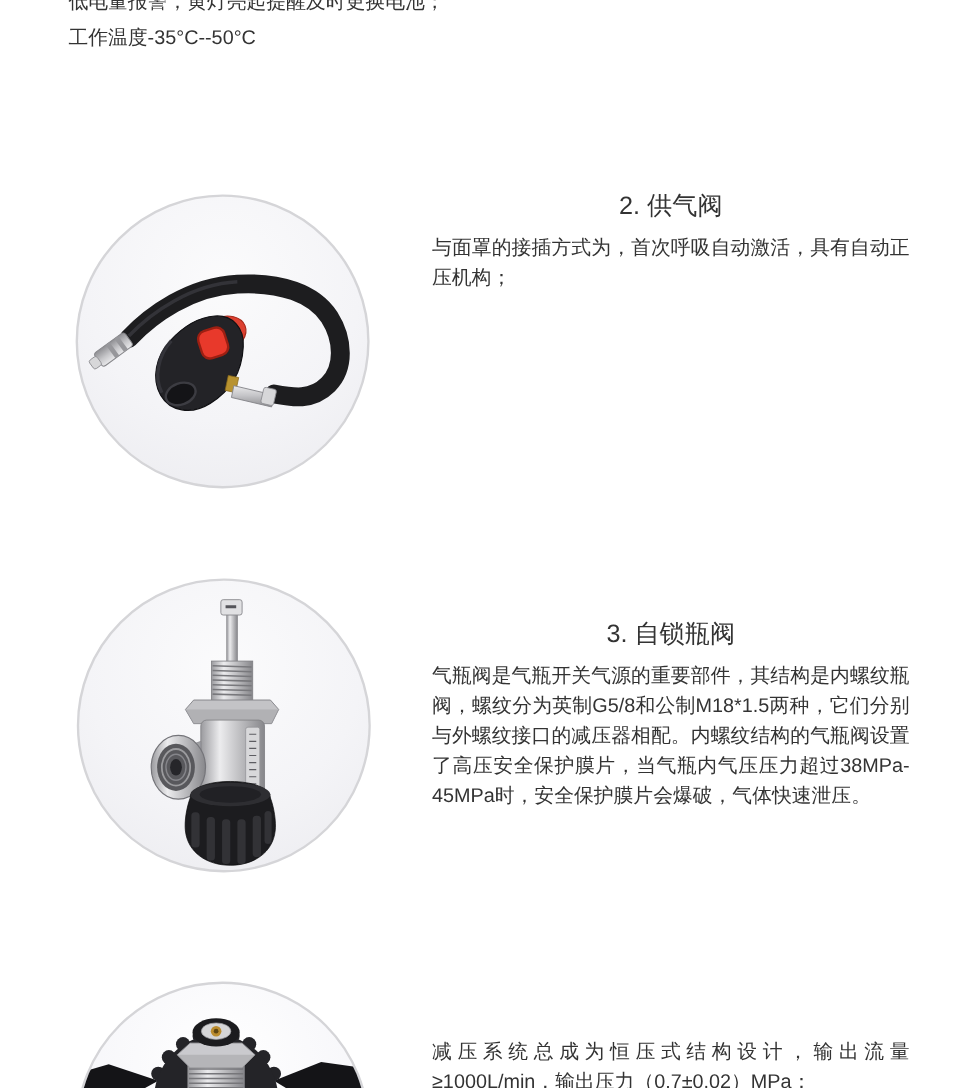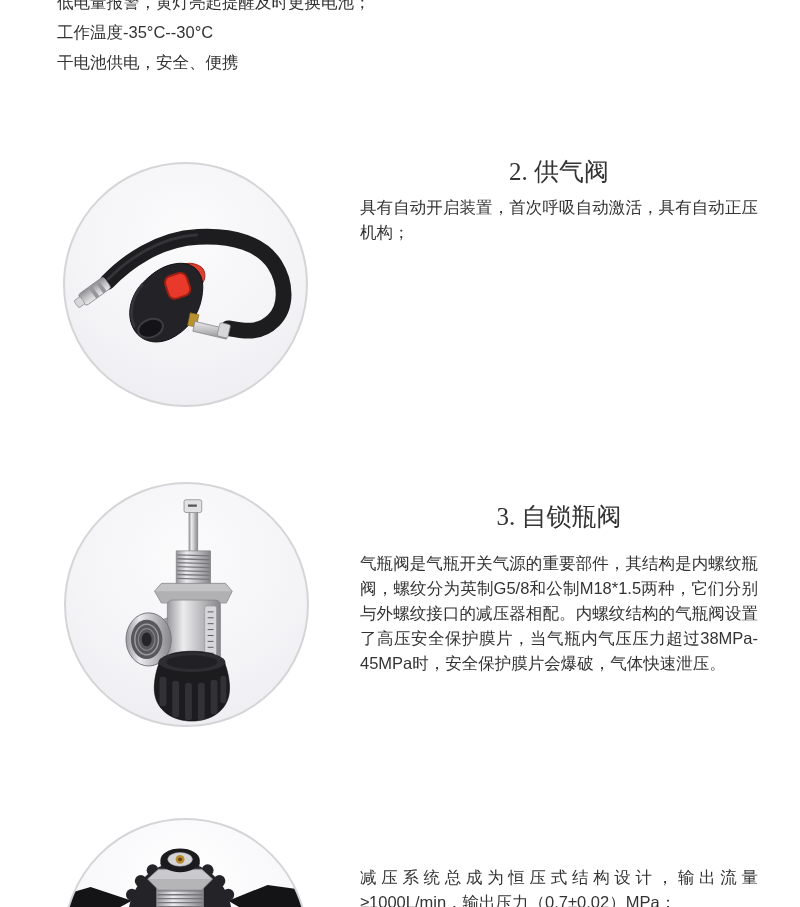--- a/index.html
+++ b/index.html
@@ -29,45 +29,44 @@
   .photo-circle svg { display: block; width: 241px; height: 241px; }
   #circle-1 { left: 63px; top: 162px; }
   #circle-2 { left: 64px; top: 482px; }
   #circle-3 { left: 63px; top: 818px;
     background: radial-gradient(circle at 50% 28%, #ffffff 0%, #f7f7fa 55%, #ebebef 100%);
   }
 
   .section-heading {
     position: absolute; left: 360px; width: 398px;
     text-align: center;
-    font-size: 25px; line-height: 26px; color: #333333; font-family: Liberation Serif, serif;
+    font-size: 21px; line-height: 26px; color: #333333;
   }
   #heading-2 { top: 159px; }
-  #heading-3 { top: 504px; }
+  #heading-3 { top: 516px; }
   #heading-4 { top: 829px; }
 
   .section-body {
     position: absolute; left: 360px; width: 398px;
     font-size: 16.5px; line-height: 25px; color: #333333;
     text-align: justify; text-justify: inter-ideograph;
   }
   .section-body p { margin: 0; padding: 0; }
   #body-2 { top: 195px; }
   #body-3 { top: 551px; }
   #body-4 { top: 865px; }
 </style>
 </head>
 <body>
 
 <div class="page">
 
   <div class="intro">
     <div>低电量报警，黄灯亮起提醒及时更换电池；</div>
-    <div>工作温度-35°C--30°C</div>
-    <div>干电池供电，安全、便携</div>
+    <div>工作温度-35°C--50°C</div>
   </div>
 
   <div class="photo-circle" id="circle-1">
     <svg viewBox="0 0 245 245">
       <defs>
         <linearGradient id="mtl1" x1="0" y1="0" x2="0" y2="1">
           <stop offset="0" stop-color="#e9e9eb"></stop>
             <stop offset="0.45" stop-color="#c6c6c9"></stop>
           <stop offset="1" stop-color="#8f8f93"></stop>
         </linearGradient>
@@ -93,21 +92,21 @@
       <rect x="103" y="112" width="23" height="24" rx="7" transform="rotate(-18 114 124)" fill="#e8392b" stroke="#9d1f12" stroke-width="2"></rect>
 
       <rect x="126" y="152" width="9" height="13" transform="rotate(12 130 158)" fill="#b8922f" stroke="#8a6a1c" stroke-width="0.6"></rect>
       <path d="M132,160 L166,168 L164,178 L130,170 Z" fill="url(#mtl1)" stroke="#86868a" stroke-width="0.8"></path>
       <rect x="156" y="162" width="11" height="14" rx="2" transform="rotate(13 161 169)" fill="#d7d7d9" stroke="#8c8c90" stroke-width="0.7"></rect>
     </svg>
   </div>
 
   <div class="section-heading" id="heading-2">2. 供气阀</div>
   <div class="section-body" id="body-2">
-    <p>具有自动开启装置，首次呼吸自动激活，具有自动正压机构；</p>
+    <p>与面罩的接插方式为，首次呼吸自动激活，具有自动正压机构；</p>
   </div>
 
   <div class="photo-circle" id="circle-2">
     <svg viewBox="0 0 245 245">
       <defs>
         <linearGradient id="mtl2" x1="0" y1="0" x2="1" y2="0">
           <stop offset="0" stop-color="#9a9a9e"></stop>
             <stop offset="0.3" stop-color="#ececee"></stop>
           <stop offset="0.65" stop-color="#b9b9bc"></stop>
             <stop offset="1" stop-color="#87878b"></stop>

